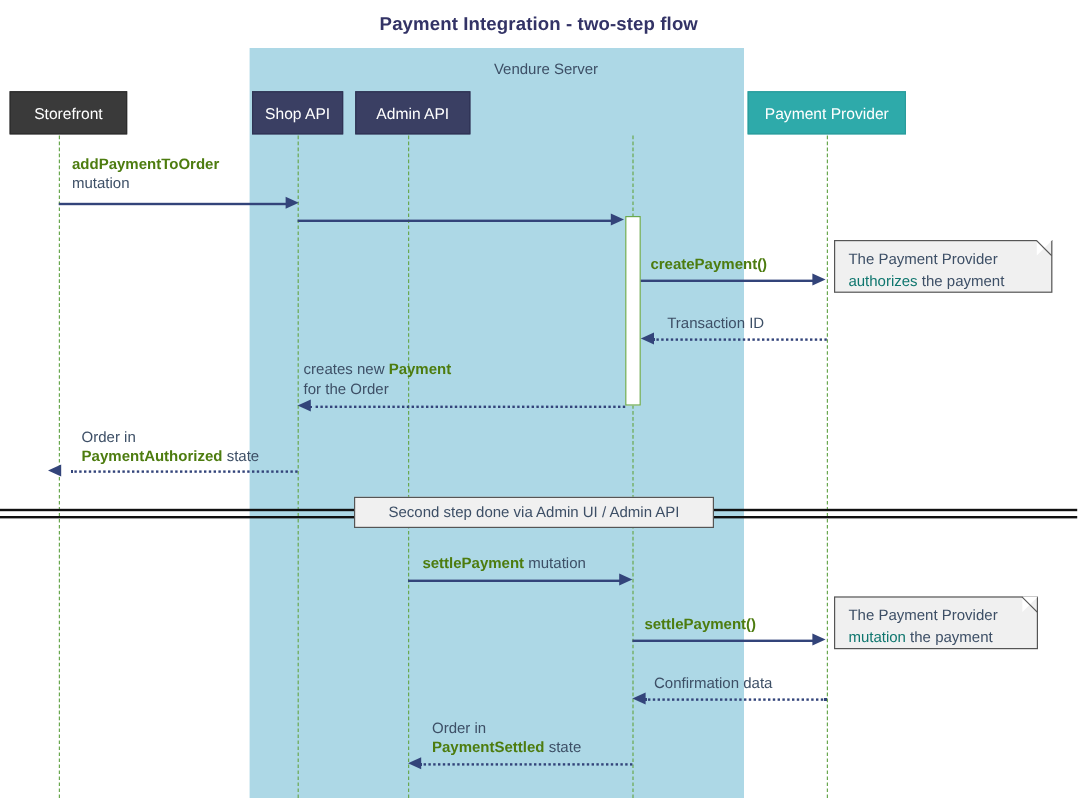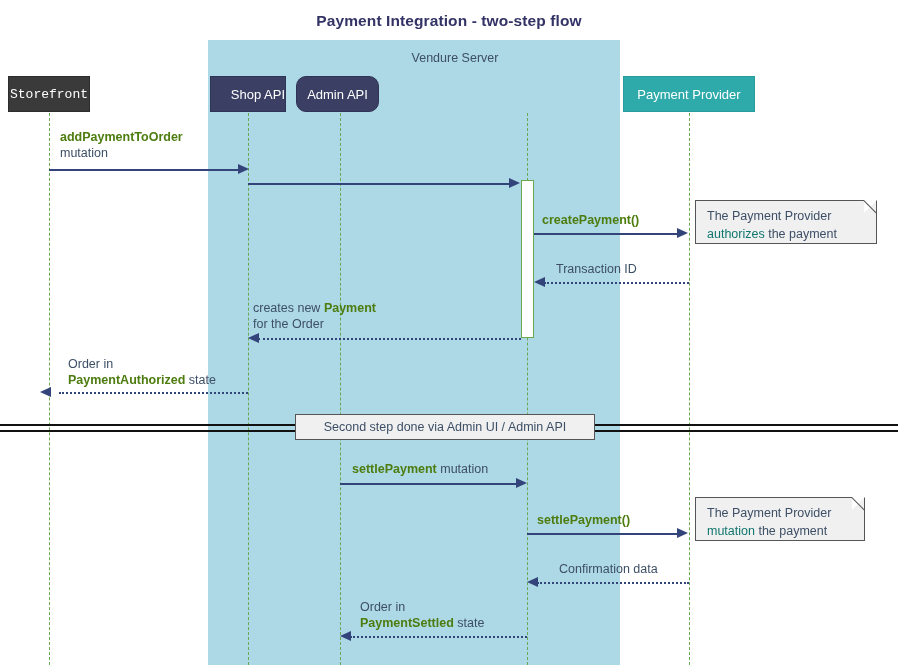--- a/index.html
+++ b/index.html
@@ -149,27 +149,27 @@
 
   <div class="abs group-box" style="left:208px; top:40px; width:412px; height:625px;"></div>
   <div class="abs group-label" style="left:208px; top:51px; width:412px;padding-left:41px;">Vendure Server</div>
 
   <div class="abs lifeline" style="left:49px; top:113px; height:552px;"></div>
   <div class="abs lifeline" style="left:248px; top:113px; height:552px;"></div>
   <div class="abs lifeline" style="left:340px; top:113px; height:552px;"></div>
   <div class="abs lifeline" style="left:527px; top:113px; height:552px;"></div>
   <div class="abs lifeline" style="left:689px; top:113px; height:552px;"></div>
 
-  <div class="abs participant p-dark" style="left:8px; top:76px; width:82px; height:36px;font-family:Liberation Mono, monospace;">
+  <div class="abs participant p-dark" style="left:8px; top:76px; width:98px; height:36px;">
     <span>Storefront</span>
   </div>
-  <div class="abs participant p-navy" style="left:210px; top:76px; width:76px; height:36px;justify-content:flex-end;">
+  <div class="abs participant p-navy" style="left:210px; top:76px; width:76px; height:36px;">
     <span>Shop API</span>
   </div>
-  <div class="abs participant p-navy" style="left:296px; top:76px; width:83px; height:36px;border-radius:10px;">
+  <div class="abs participant p-navy" style="left:296px; top:76px; width:96px; height:36px;">
     <span>Admin API</span>
   </div>
   <div class="abs participant p-teal" style="left:623px; top:76px; width:132px; height:36px;">
     <span>Payment Provider</span>
   </div>
 
   <div class="abs activation" style="left:521px; top:180px; width:13px; height:158px;"></div>
 
   <div class="abs msg-label" style="left:60px; top:129px;">
     <b>addPaymentToOrder</b><br>
@@ -236,21 +236,21 @@
 
   <div class="abs" style="left:695px; top:497px;">
     <div class="note" style="width:170px; height:44px;">
       <span>The Payment Provider</span><br>
       <b>mutation</b><span> the payment</span>
     </div>
     <div class="abs note-fold" style="left:157px; top:0px;"></div>
     <div class="abs note-fold-line" style="left:157px; top:0px;"></div>
   </div>
 
-  <div class="abs msg-label" style="left:545px; top:561px;margin-left:14px;">
+  <div class="abs msg-label" style="left:545px; top:561px;">
     <span>Confirmation data</span>
   </div>
   <div class="abs msg-line-dotted" style="left:537px; top:582px; width:152px;"></div>
   <div class="abs arrow-head arrow-left" style="left:527px; top:577px;"></div>
 
   <div class="abs msg-label" style="left:360px; top:599px;">
     <span>Order in</span><br>
     <b>PaymentSettled</b><span> state</span>
   </div>
   <div class="abs msg-line-dotted" style="left:350px; top:636px; width:177px;"></div>

